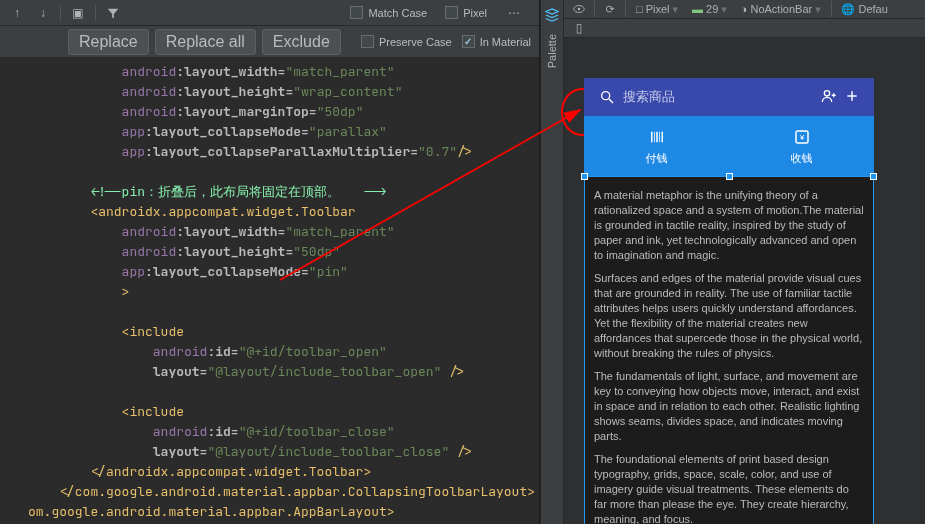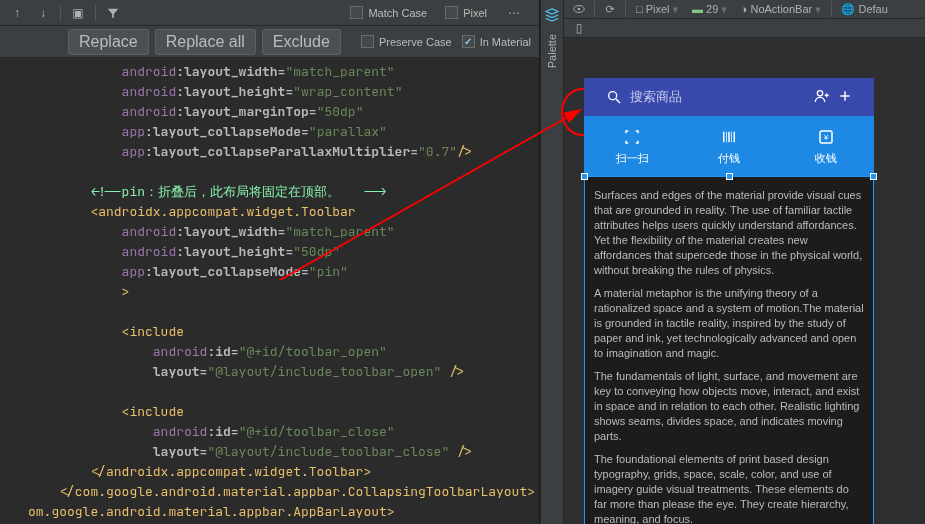--- a/index.html
+++ b/index.html
@@ -158,21 +158,21 @@
     .phone-preview {
       width: 290px;
       background: #1c1c1c;
       position: relative;
     }
     .search-bar {
       height: 38px;
       background: #3949ab;
       display: flex;
       align-items: center;
-      padding: 0 22px;
+      padding: 0 15px;
     }
     .search-icon-svg { width: 16px; height: 16px; fill: none; stroke: #fff; stroke-width: 2; }
     .search-input {
       flex: 1;
       color: #c5cae9;
       font-size: 13px;
       margin-left: 8px;
     }
     .search-actions {
       display: flex;
@@ -344,28 +344,20 @@
               <svg width="14" height="14" viewBox="0 0 24 24" fill="none" stroke="#fff" stroke-width="2.5">
                   <line x1="12" y1="4" x2="12" y2="20"></line>
                   <line x1="4" y1="12" x2="20" y2="12"></line>
                 </svg>
             </span>
           </div>
         </div>
         <div class="action-icons-row">
           <div class="action-item">
             <span class="action-icon">
-              <svg width="18" height="18" viewBox="0 0 24 24" fill="none" stroke="#fff" stroke-width="2">
-                  <path d="M4 7V4h3M17 4h3v3M20 17v3h-3M7 20H4v-3"></path>
-                </svg>
-            </span>
-            <span>扫一扫</span>
-          </div>
-          <div class="action-item">
-            <span class="action-icon">
               <svg width="18" height="18" viewBox="0 0 24 24" fill="#fff">
                   <rect x="4" y="5" width="2" height="14"></rect>
                   <rect x="8" y="5" width="1" height="14"></rect>
                   <rect x="11" y="5" width="2" height="14"></rect>
                   <rect x="15" y="5" width="1" height="14"></rect>
                   <rect x="18" y="5" width="2" height="14"></rect>
                 </svg>
             </span>
             <span>付钱</span>
           </div>
@@ -373,22 +365,22 @@
             <span class="action-icon">
               <svg width="18" height="18" viewBox="0 0 24 24" fill="none" stroke="#fff" stroke-width="2">
                   <rect x="4" y="4" width="16" height="16" rx="2"></rect>
                   <text x="12" y="16" text-anchor="middle" fill="#fff" stroke="none" font-size="10">¥</text>
                 </svg>
             </span>
             <span>收钱</span>
           </div>
         </div>
         <div class="material-text">
+          <p> A material metaphor is the unifying theory of a rationalized space and a system of motion.The material is grounded in tactile reality, inspired by the study of paper and ink, yet technologically advanced and open to imagination and magic.</p>
           <p> Surfaces and edges of the material provide visual cues that are grounded in reality. The use of familiar tactile attributes helps users quickly understand affordances. Yet the flexibility of the material creates new affordances that supercede those in the physical world, without breaking the rules of physics.</p>
-          <p> A material metaphor is the unifying theory of a rationalized space and a system of motion.The material is grounded in tactile reality, inspired by the study of paper and ink, yet technologically advanced and open to imagination and magic.</p>
           <p> The fundamentals of light, surface, and movement are key to conveying how objects move, interact, and exist in space and in relation to each other. Realistic lighting shows seams, divides space, and indicates moving parts.</p>
           <p> The foundational elements of print based design typography, grids, space, scale, color, and use of imagery guide visual treatments. These elements do far more than please the eye. They create hierarchy, meaning, and focus.</p>
         </div>
 
         <div class="selection-handles" style="left:0;top:98px;width:100%;height:400px;">
           <div class="sel-handle" style="left:-4px;top:-4px"></div>
           <div class="sel-handle" style="right:-4px;top:-4px"></div>
           <div class="sel-handle" style="left:calc(50% - 3px);top:-4px"></div>
         </div>
       </div>

